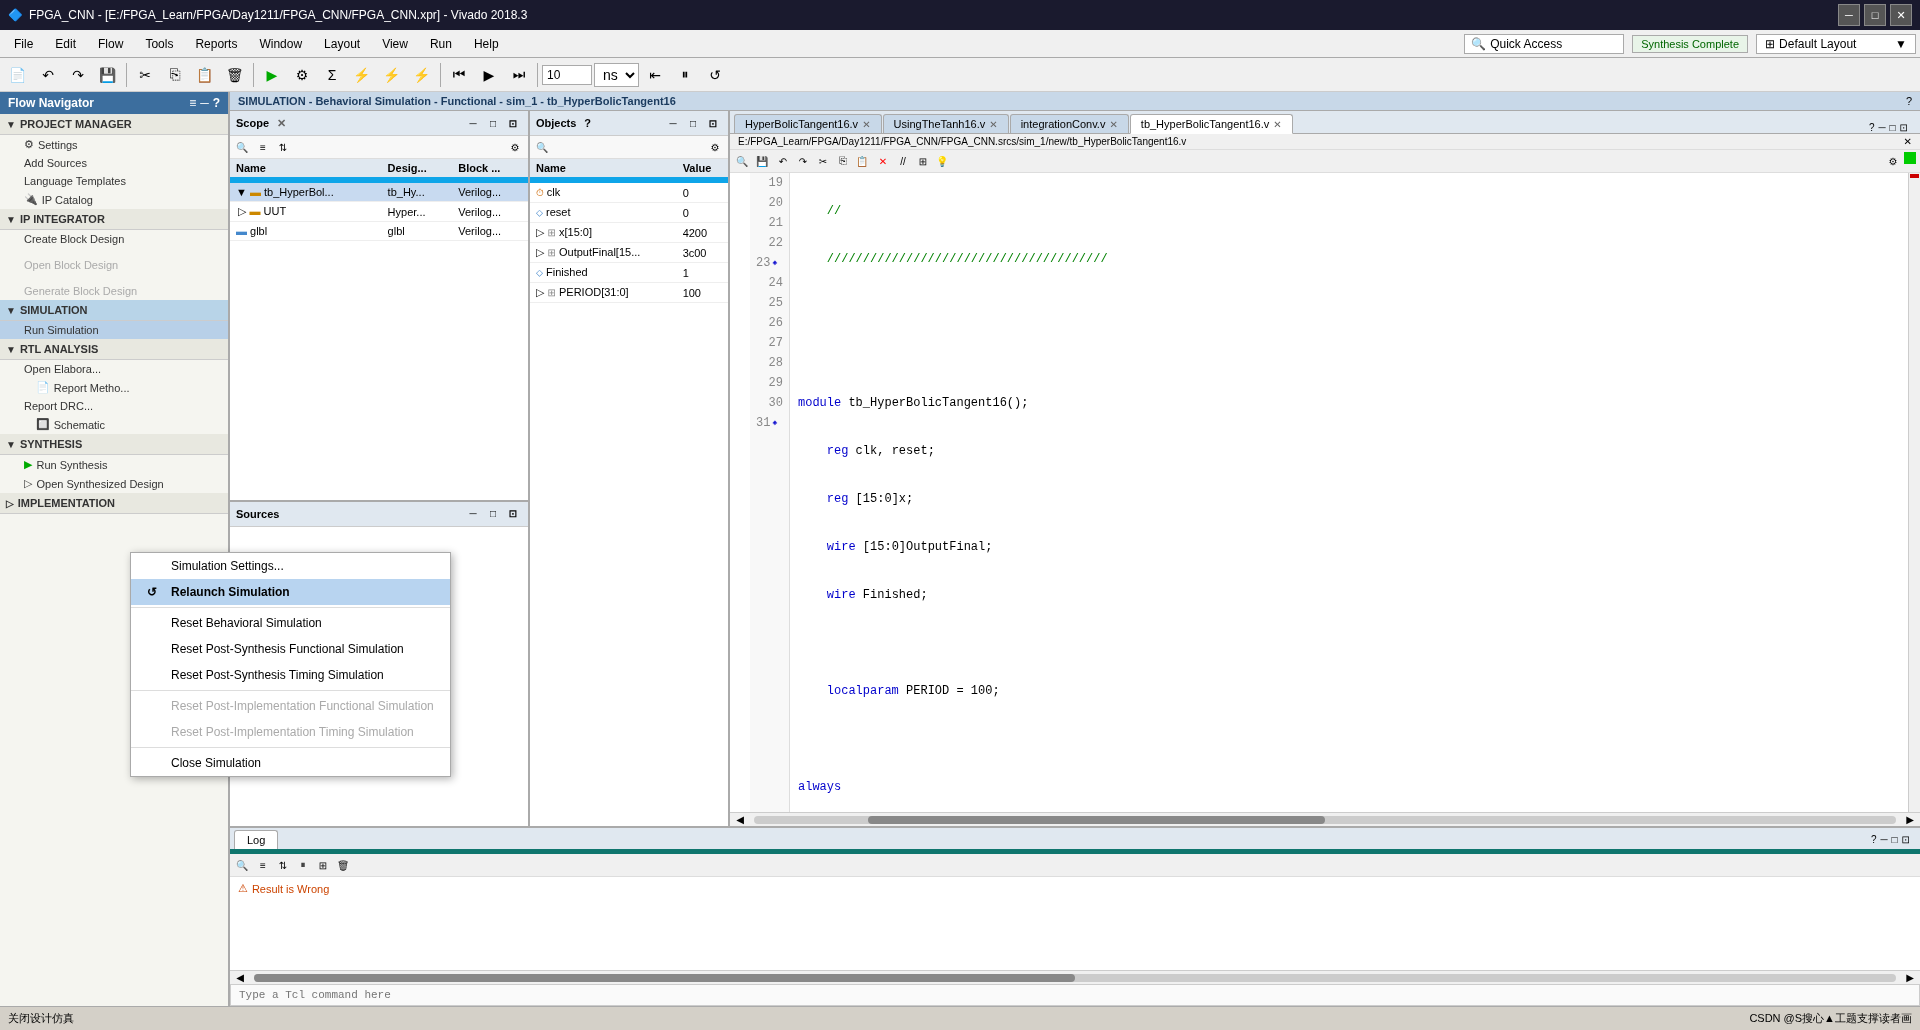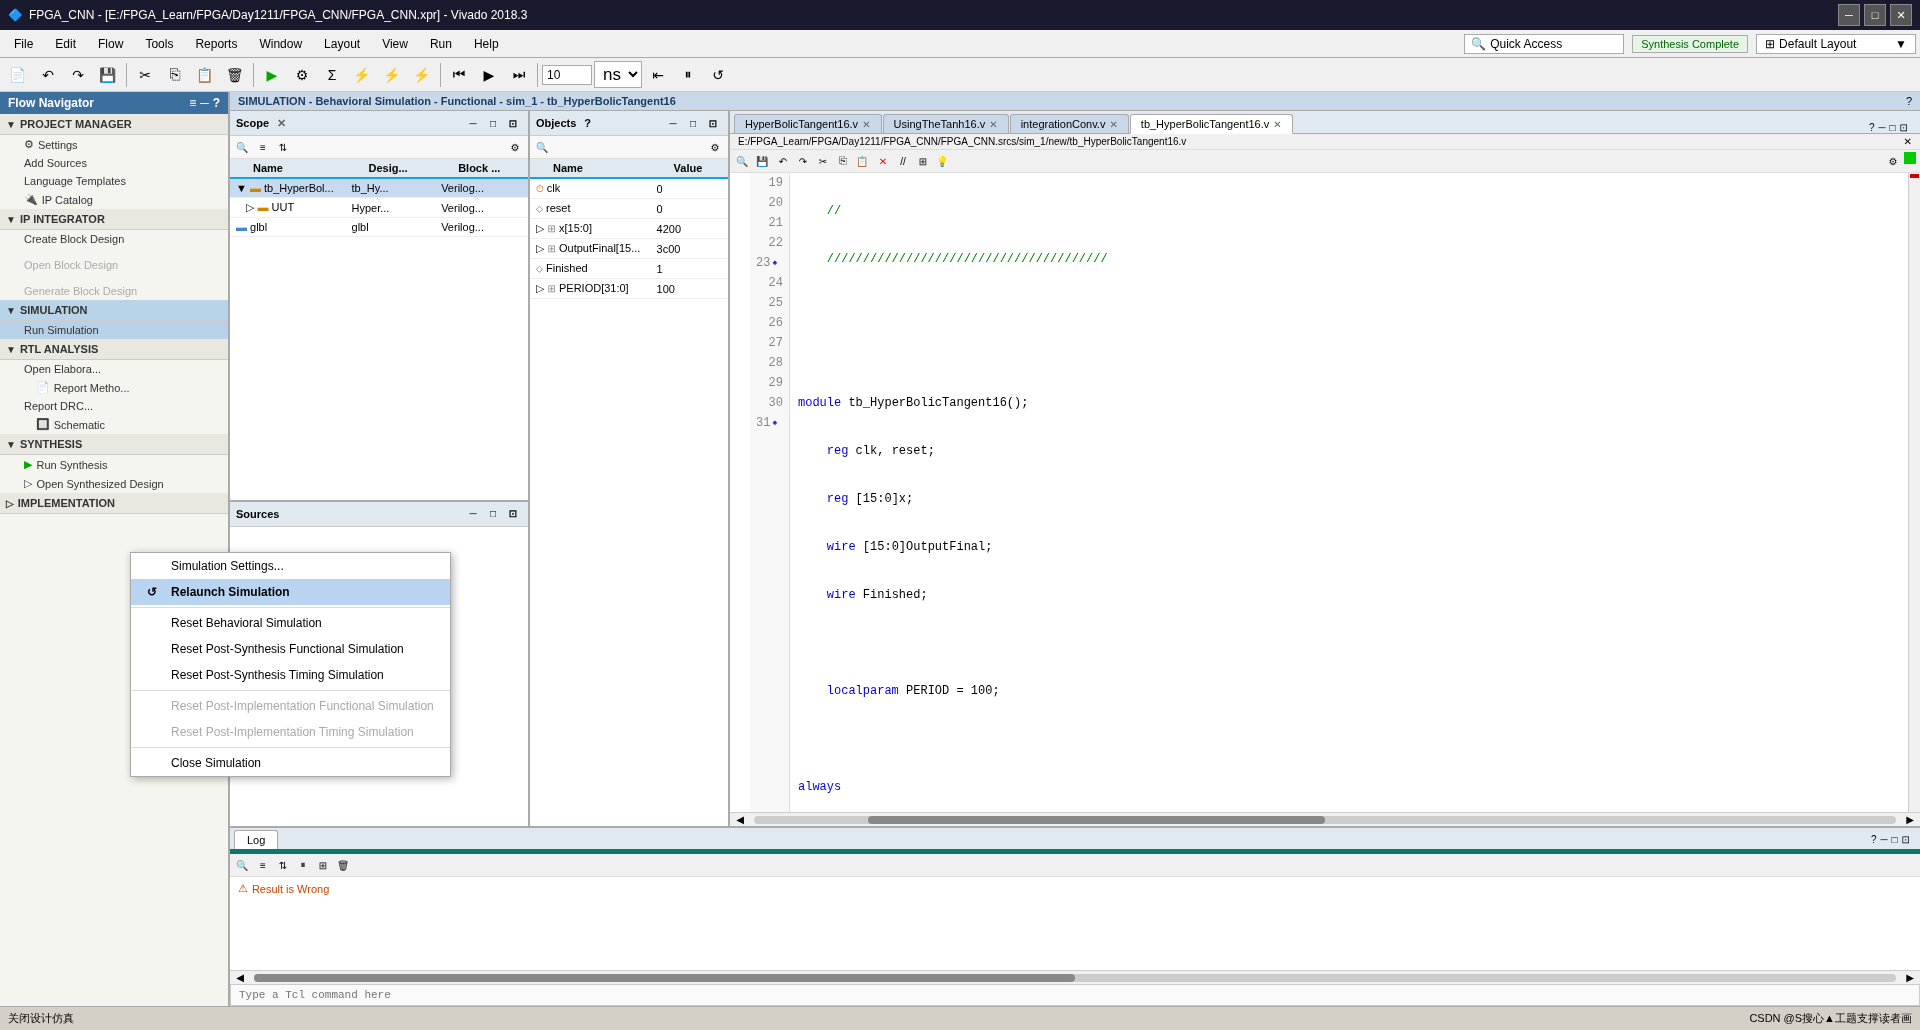--- a/index.html
+++ b/index.html
@@ -95,21 +95,21 @@
       border: 1px solid #aaa;
       background: white;
       width: 50px;
       padding: 2px 4px;
       font-size: 12px;
     }
     .toolbar-select {
       border: 1px solid #aaa;
       background: white;
       padding: 2px 4px;
-      font-size: 17px;
+      font-size: 14px;
     }
 
     
     .main-layout {
       display: flex;
       height: calc(1030px - 30px - 28px - 34px - 24px);
     }
 
     
     .flow-nav {
@@ -234,22 +234,22 @@
       display: flex;
       gap: 2px;
       border-bottom: 1px solid #ddd;
     }
     .panel-content { flex: 1; overflow: auto; font-size: 11px; }
 
     
     .data-table { width: 100%; border-collapse: collapse; font-size: 11px; }
     .data-table th {
       background: #e0e8f0;
-      border-bottom: 2px solid #0ea5e9;
-      padding: 3px 23px;
+      border-bottom: 6px solid #0ea5e9;
+      padding: 3px 6px;
       text-align: left;
       font-weight: bold;
     }
     .data-table td { padding: 3px 6px; border-bottom: 1px solid #eee; }
     .data-table tr.selected { background: #c8daf0; }
 
     
     .middle-panel {
       width: 200px;
       display: flex;
@@ -642,21 +642,21 @@
                 <tr class="selected">
                   <td>
                     <span class="tree-arrow">▼</span>
                     <span class="module-icon">▬</span>
                     tb_HyperBol...
                   </td>
                   <td>tb_Hy...</td>
                   <td>Verilog...</td>
                 </tr>
                 <tr>
-                  <td style="padding-left:16px">
+                  <td style="padding-left:8px">
                     <span class="tree-arrow">▷</span>
                     <span class="module-icon">▬</span>
                     UUT
                   </td>
                   <td>Hyper...</td>
                   <td>Verilog...</td>
                 </tr>
                 <tr>
                   <td>
                     <span class="file-icon">▬</span>

